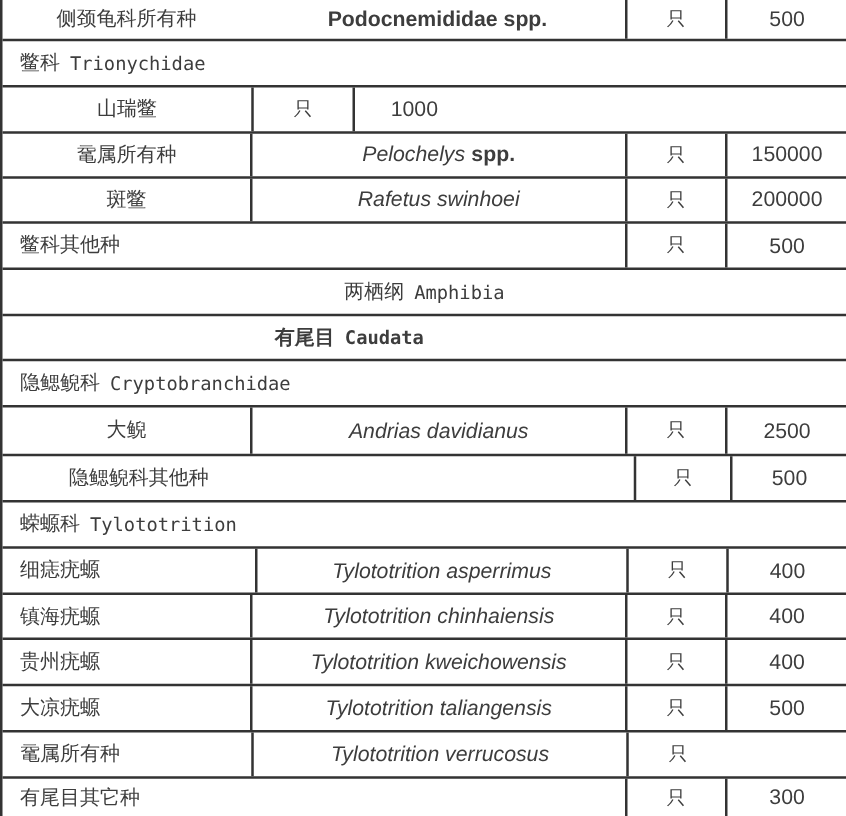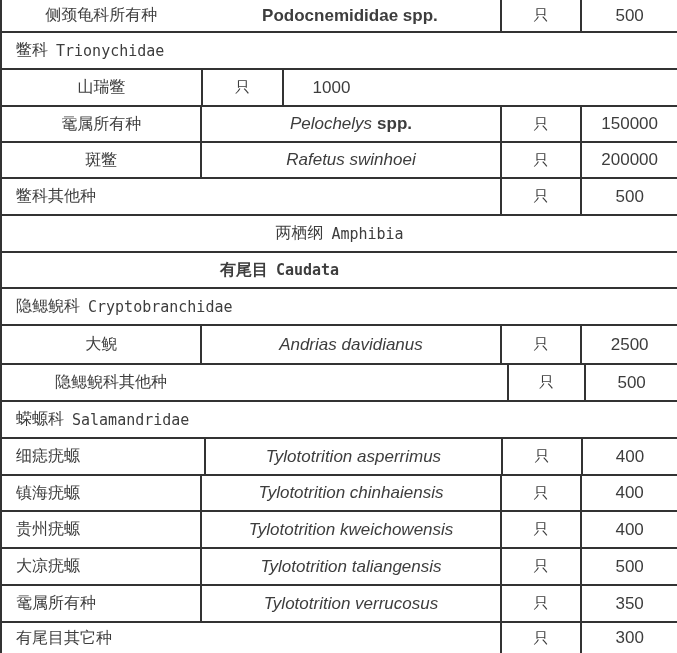--- a/index.html
+++ b/index.html
@@ -121,21 +121,21 @@
         <div class="cell c-value vline" style="width: 97px;">2500</div>
       </div>
       <div class="row" style="height: 37px;">
         <div class="cell c-name left" style="width: 499px; padding-left: 26px; margin-left: 27px;">隐鳃鲵科其他种</div>
         <div class="cell c-unit vline" style="width: 81px;">只</div>
         <div class="cell c-value vline" style="width: 97px;">500</div>
       </div>
       <div class="row" style="height: 37px;">
         <div class="cell c-section" style="width: 675px;">
           <span class="zh-sec">蝾螈科</span>
-          <span class="en-mono">Salamandridae</span>
+          <span class="en-mono">Tylototrition</span>
         </div>
       </div>
       <div class="row" style="height: 37px;">
         <div class="cell c-name left" style="width: 204px;">细痣疣螈</div>
         <div class="cell c-latin vline" style="width: 300px;">
           <span class="it">Tylototrition asperrimus</span>
         </div>
         <div class="cell c-unit vline" style="width: 81px;">只</div>
         <div class="cell c-value vline" style="width: 97px;">400</div>
       </div>
@@ -162,21 +162,20 @@
         </div>
         <div class="cell c-unit vline" style="width: 81px;">只</div>
         <div class="cell c-value vline" style="width: 97px;">500</div>
       </div>
       <div class="row" style="height: 37px;">
         <div class="cell c-name left" style="width: 199px;">鼋属所有种</div>
         <div class="cell c-latin vline" style="width: 300px;">
           <span class="it">Tylototrition verrucosus</span>
         </div>
         <div class="cell c-unit vline" style="width: 81px;">只</div>
-        <div class="cell c-value vline" style="width: 97px;">350</div>
       </div>
       <div class="row" style="height: 32px;">
         <div class="cell c-name left" style="width: 499px; ">有尾目其它种</div>
         <div class="cell c-unit vline" style="width: 81px;">只</div>
         <div class="cell c-value vline" style="width: 97px;">300</div>
       </div>
     </div>
 </div>
 
 </body></html>

